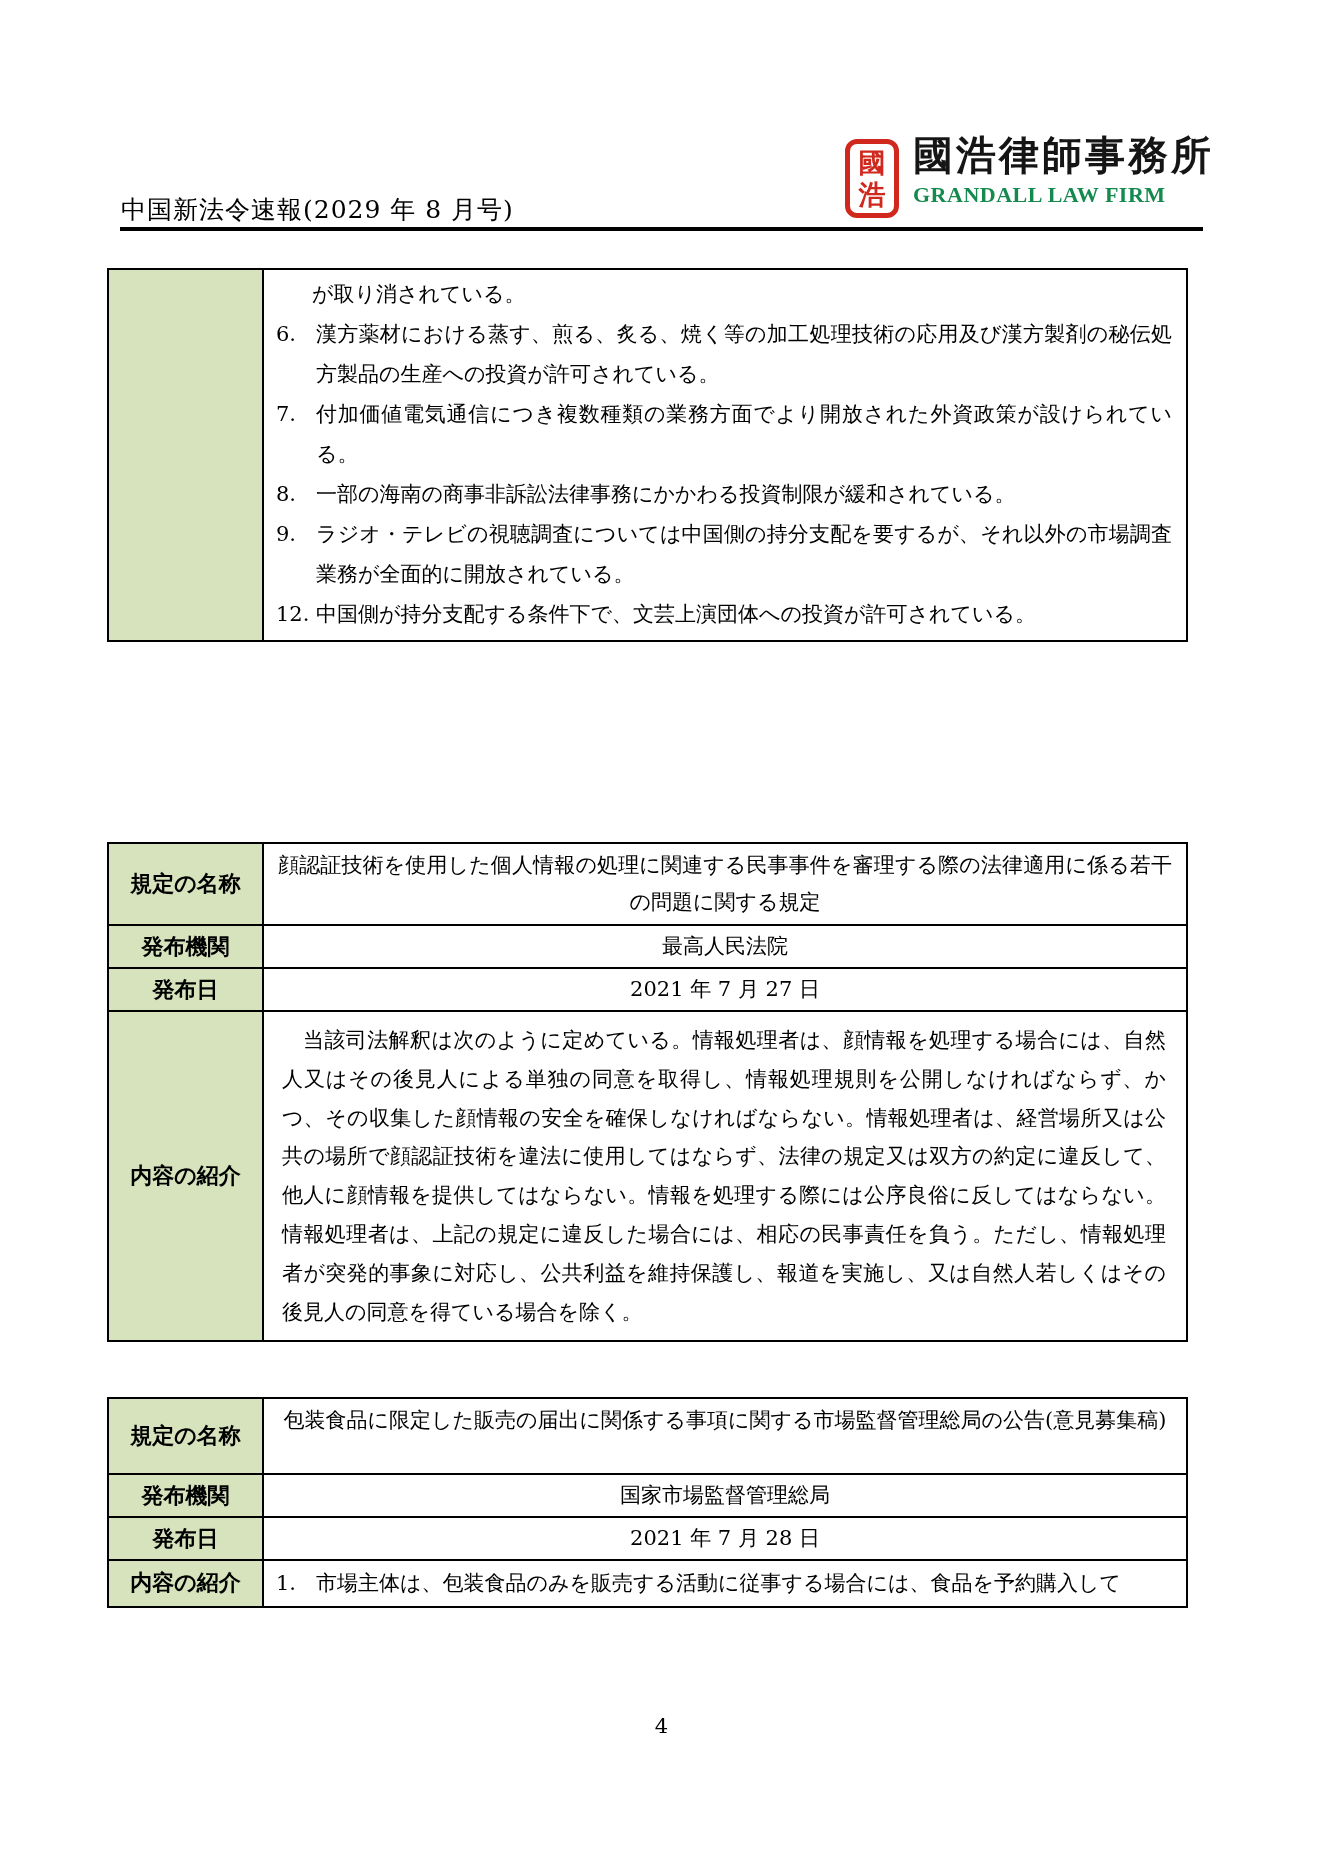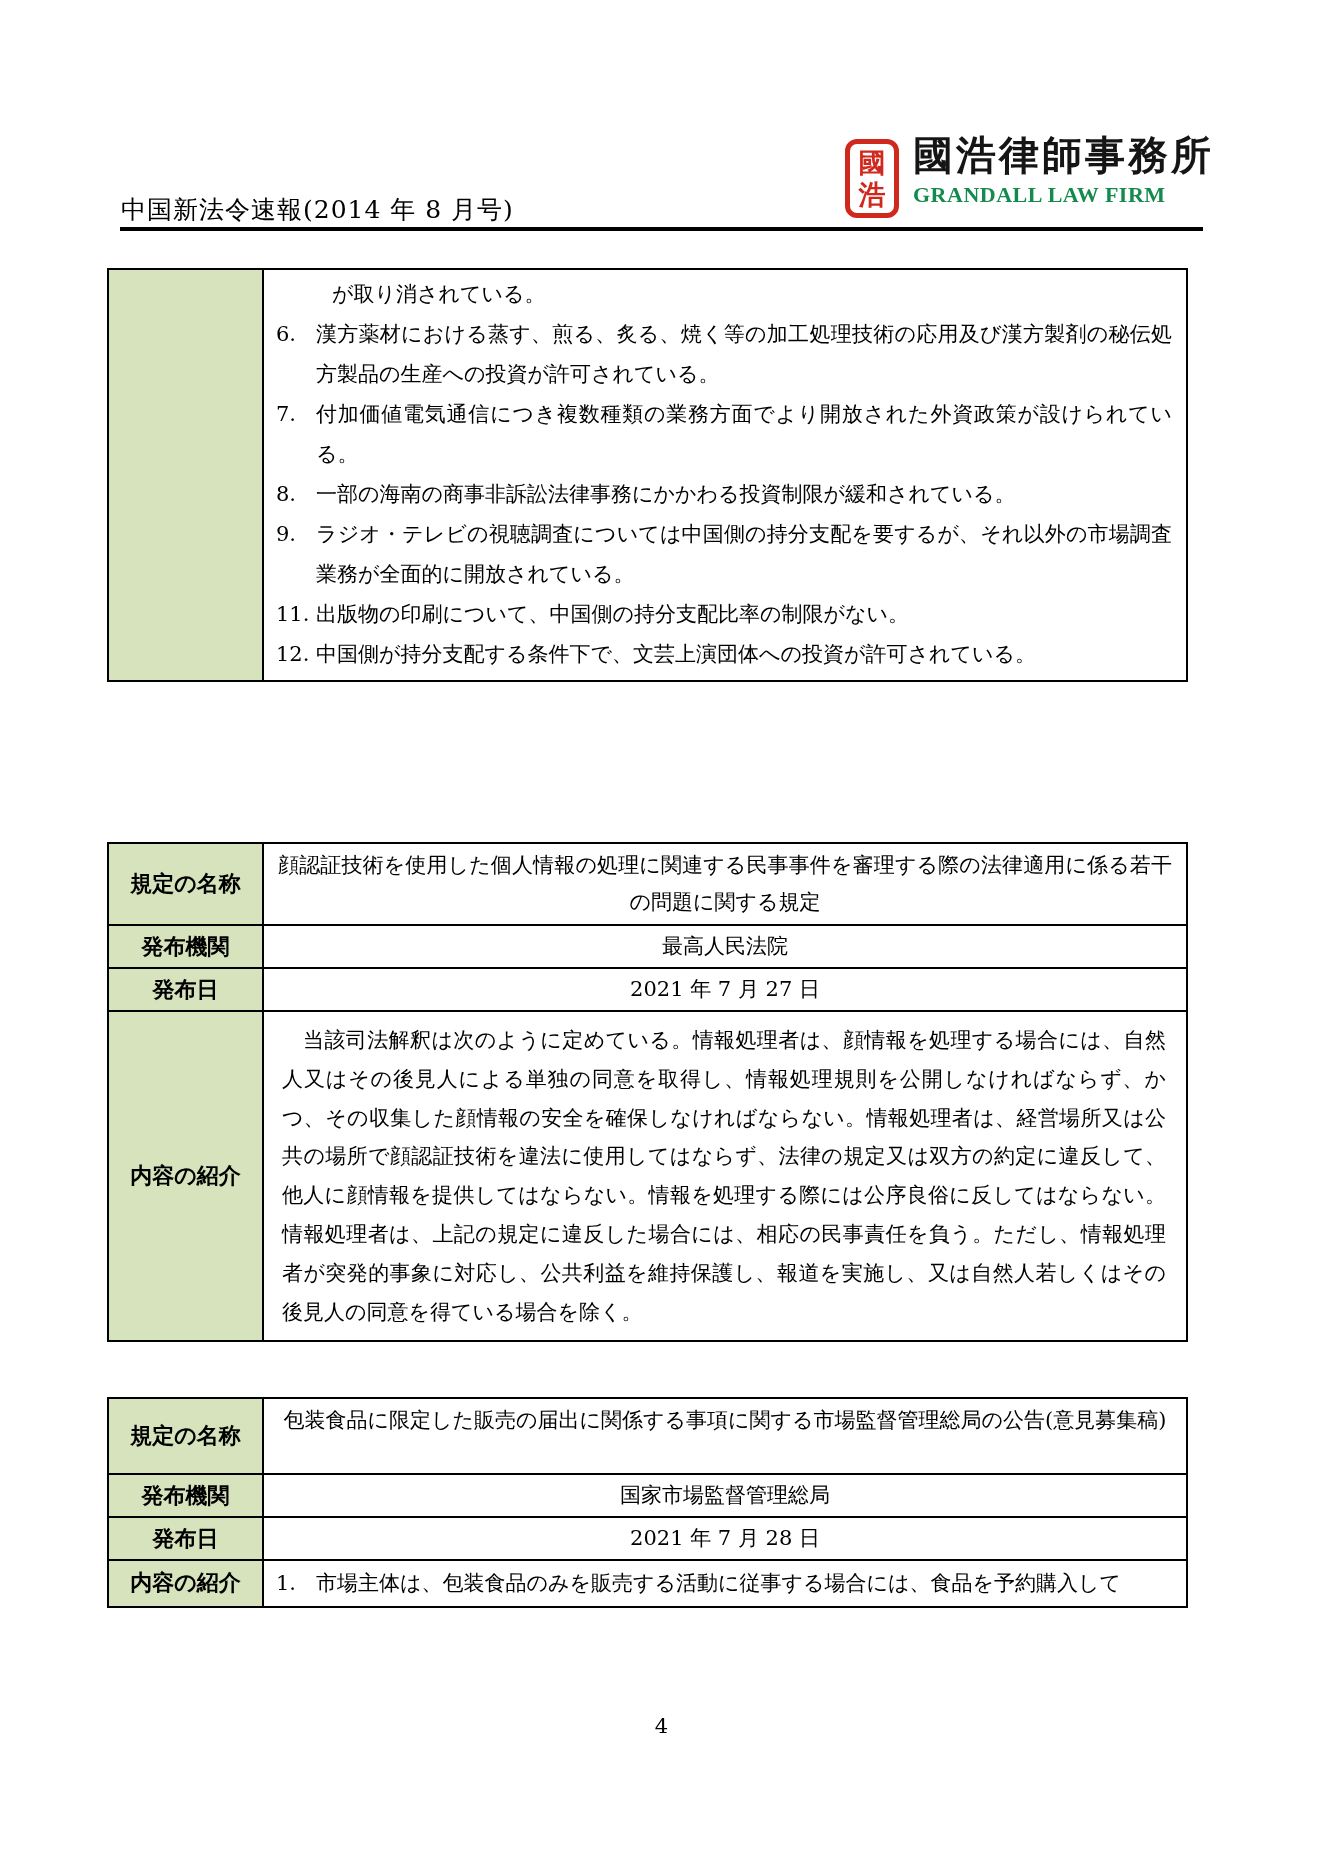--- a/index.html
+++ b/index.html
@@ -56,21 +56,21 @@
     border-right: 2px solid #000;
     display: flex; align-items: center; justify-content: center;
     font-family: "DejaVu Sans", "Liberation Sans", sans-serif;
     font-weight: 700; font-size: 22px; 
     padding: 4px;
   }
   .cell-content { flex: 1; font-size: 21px; }
 
   
   .cont-content { padding: 4px 14px 6px 12px; line-height: 40px; }
-  .cont-line { margin-left: 56px; text-align: justify; }
+  .cont-line { margin-left: 36px; text-align: justify; }
   .num-item { display: flex; }
   .num-item .num { flex: 0 0 40px; }
   .num-item .txt { flex: 1; text-align: justify; }
 
   
   .name-content {
     padding: 3px 14px; line-height: 37px;
     text-align: justify; text-align-last: center;
     display: flex; flex-direction: column; justify-content: flex-start;
     min-height: 74px;
@@ -86,21 +86,21 @@
   .page-number {
     position: absolute; left: 0; top: 1714px; width: 1323px;
     text-align: center; font-size: 21px;
   }
 </style>
 </head>
 <body>
 
 <div class="page">
 
-  <div class="header-title">中国新法令速報(2014 年 8 月号)</div>
+  <div class="header-title">中国新法令速報(2029 年 8 月号)</div>
 
   <div class="logo">
     <div class="seal">
       <span>國</span>
       <span>浩</span>
     </div>
     <div class="logo-text">
       <div class="logo-cn">國浩律師事務所</div>
       <div class="logo-en">GRANDALL LAW FIRM</div>
     </div>
@@ -129,24 +129,20 @@
               <span class="num">8.</span>
               <span class="txt">一部の海南の商事非訴訟法律事務にかかわる投資制限が緩和されている。</span>
             </div>
 
             <div class="num-item">
               <span class="num">9.</span>
               <span class="txt">ラジオ・テレビの視聴調査については中国側の持分支配を要するが、それ以外の市場調査業務が全面的に開放されている。</span>
             </div>
 
 
-            <div class="num-item">
-              <span class="num">11.</span>
-              <span class="txt">出版物の印刷について、中国側の持分支配比率の制限がない。</span>
-            </div>
 
             <div class="num-item">
               <span class="num">12.</span>
               <span class="txt">中国側が持分支配する条件下で、文芸上演団体への投資が許可されている。</span>
             </div>
           </div>
       </div>
     </div>
   </div>
 

